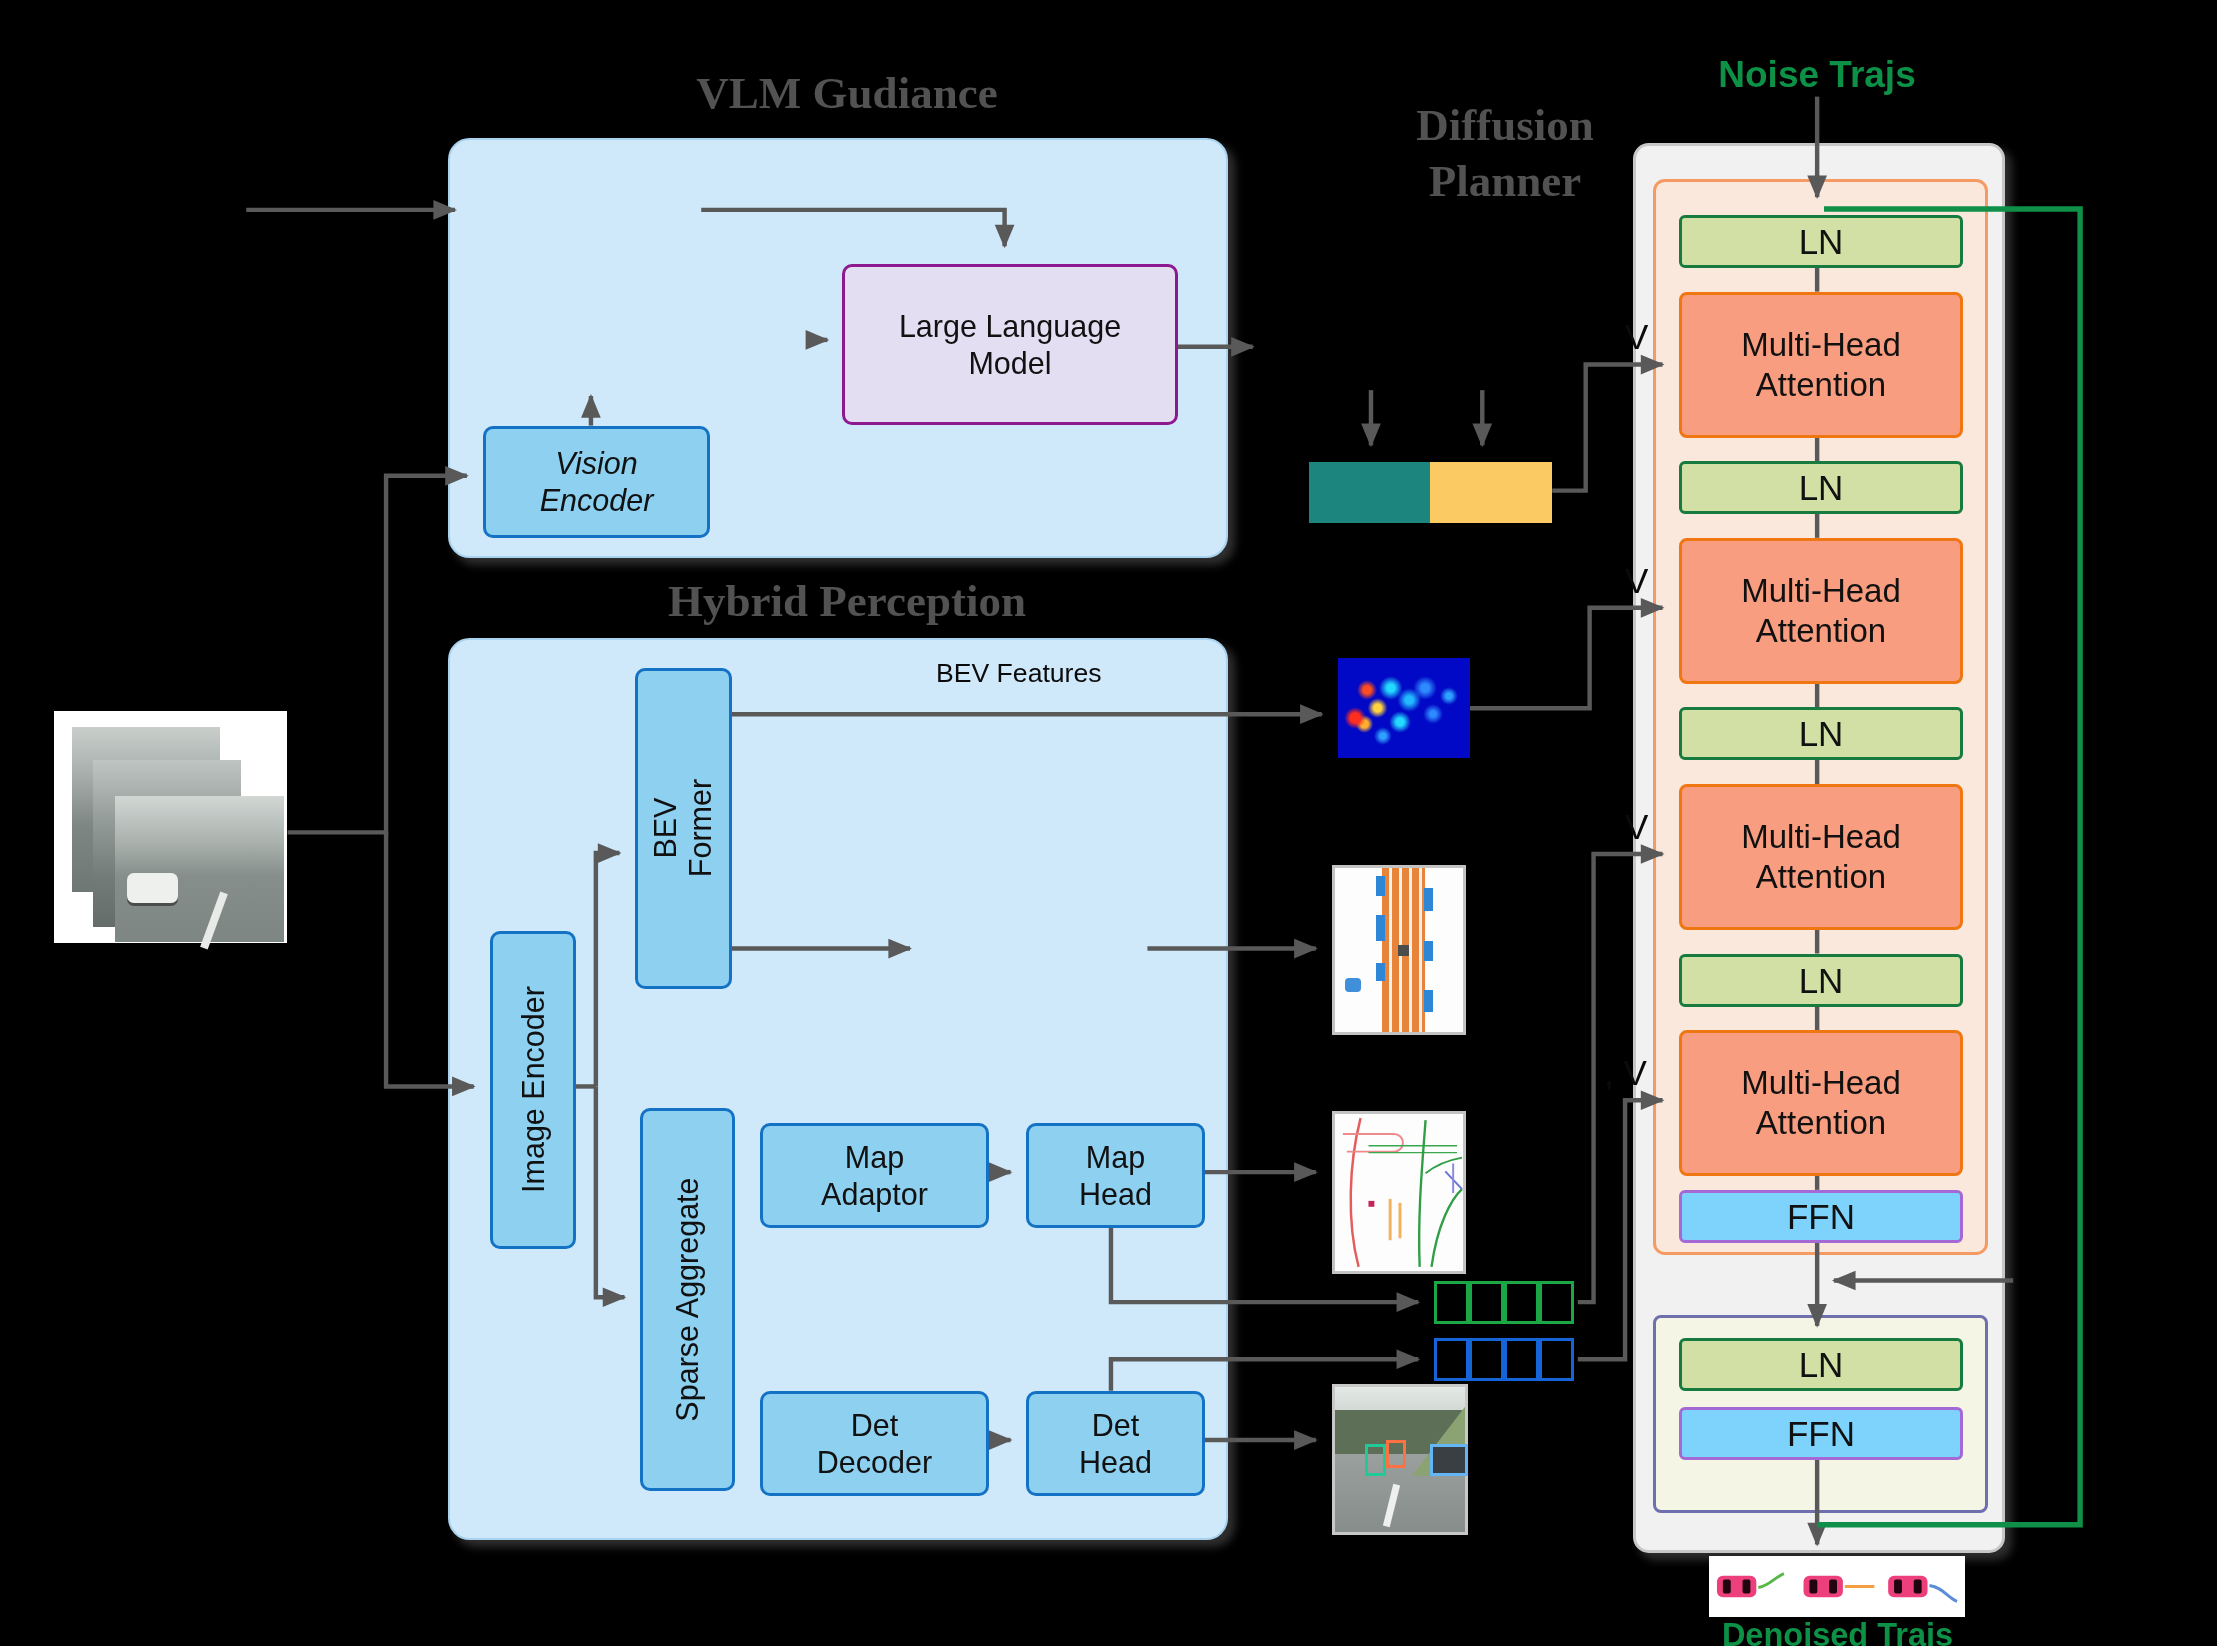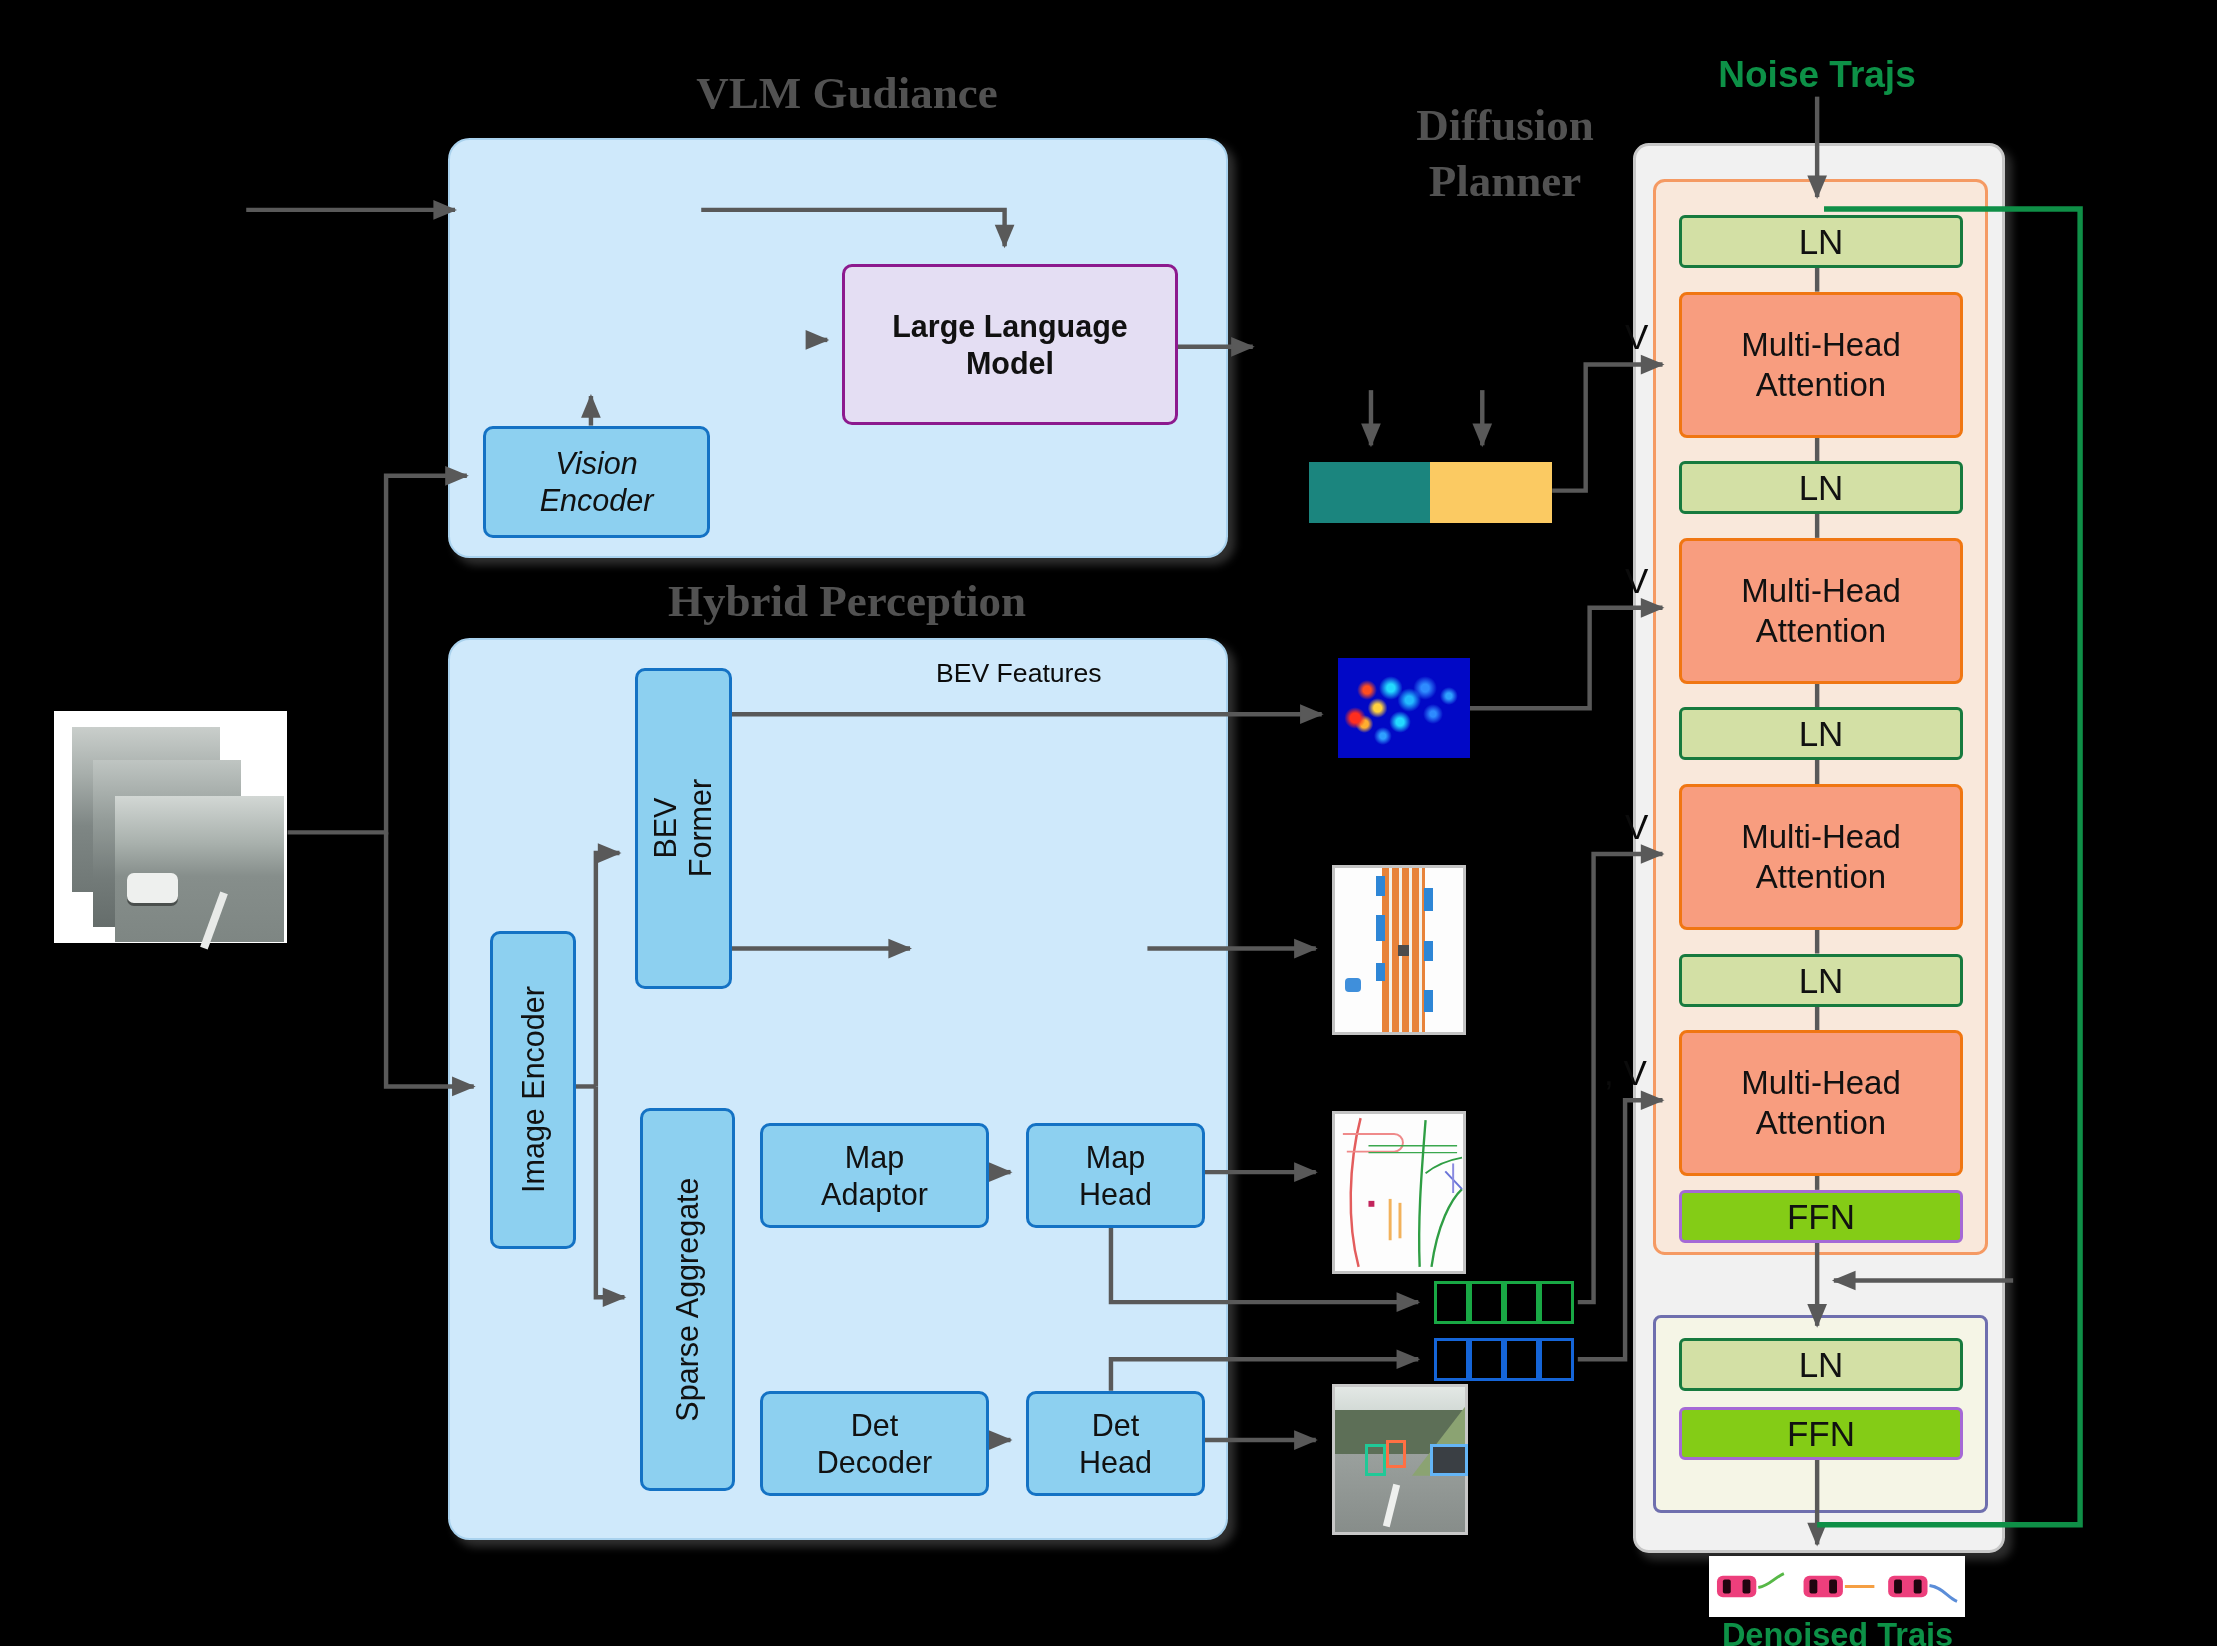--- a/index.html
+++ b/index.html
@@ -16,25 +16,25 @@
   .sectitle{position:absolute;font-family:"Liberation Serif",serif;font-weight:bold;
             color:#525252;font-size:45px;text-align:center;line-height:1.25;}
   .greenlabel{position:absolute;color:#0d9147;font-weight:bold;font-size:37px;text-align:center;}
   .small-black{position:absolute;color:#0b0b0b;font-size:26.6px;}
   .vtag{position:absolute;color:#0b0b0b;font-size:35px;font-weight:400;}
   
   .node{position:absolute;display:flex;align-items:center;justify-content:center;
         text-align:center;font-size:30.5px;line-height:1.2;border-radius:9.9px;}
   .b-text{background:#e9e6cc;border:3px solid #d4781c;}
   .b-dva{background:#d4eafa;border:3px solid #0d7a40;}
-  .b-llm{background:#e4def3;border:3px solid #8c1a8e;font-weight:bold;}
+  .b-llm{background:#e4def3;border:3px solid #8c1a8e;}
   .b-blue{background:#8dd0f0;border:3px solid #1472c4;}
   .b-ln{background:#d3e0a5;border:3px solid #177a3e;border-radius:5.9px;font-size:35px;}
   .b-mha{background:#f89d7f;border:3px solid #f07612;border-radius:7.9px;font-size:33px;}
-  .b-ffn{background:#84cc16;border:3px solid #a569d6;border-radius:5.9px;font-size:35px;}
+  .b-ffn{background:#7dd3fc;border:3px solid #a569d6;border-radius:5.9px;font-size:35px;}
   .vlabel{transform:rotate(-90deg);white-space:nowrap;font-size:30.5px;line-height:1.15;text-align:center;}
   .vlabel.wrap{white-space:normal;width:158px;}
   
   .tokrow{position:absolute;display:flex;}
   .tokrow .cell{width:35px;height:43px;box-sizing:border-box;background:transparent;}
   .tok-green .cell{border:3.9px solid #19a845;}
   .tok-blue  .cell{border:3.9px solid #1565d8;}
   .cmdbar{position:absolute;display:flex;}
   .cmdbar .teal{width:121px;height:61px;background:#1b857e;}
   .cmdbar .yellow{width:122px;height:61px;background:#fbca62;}

